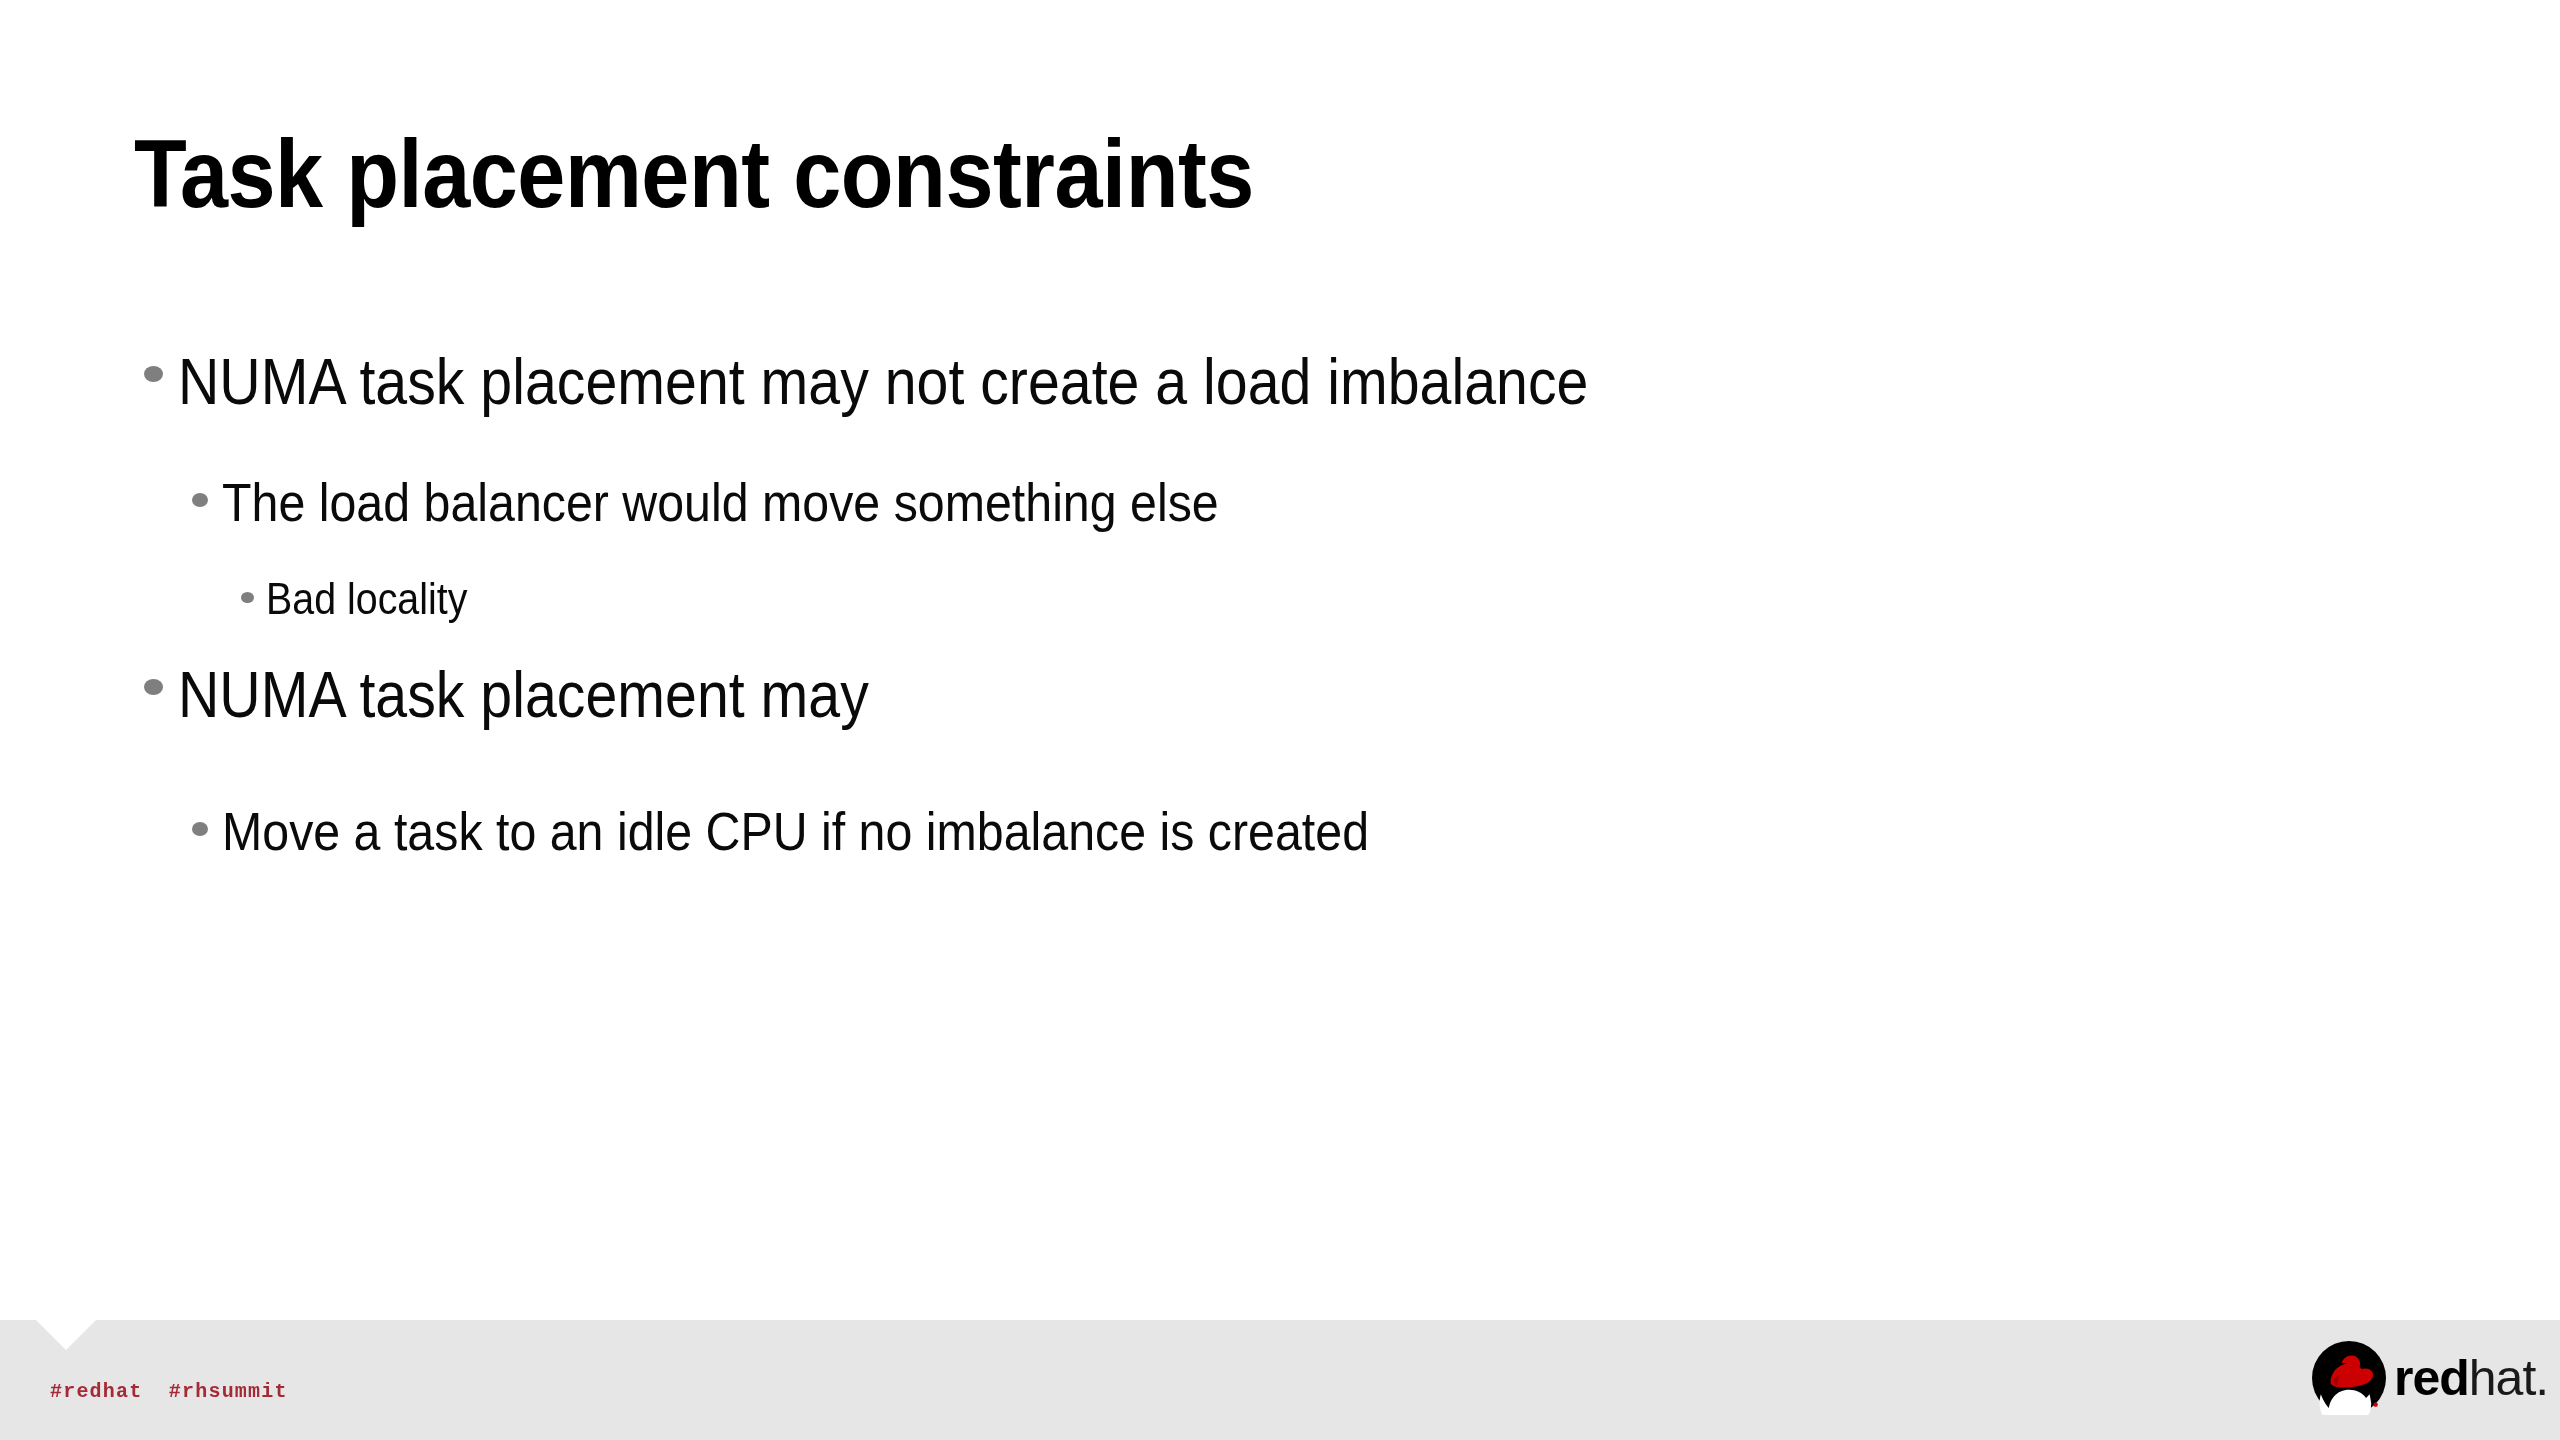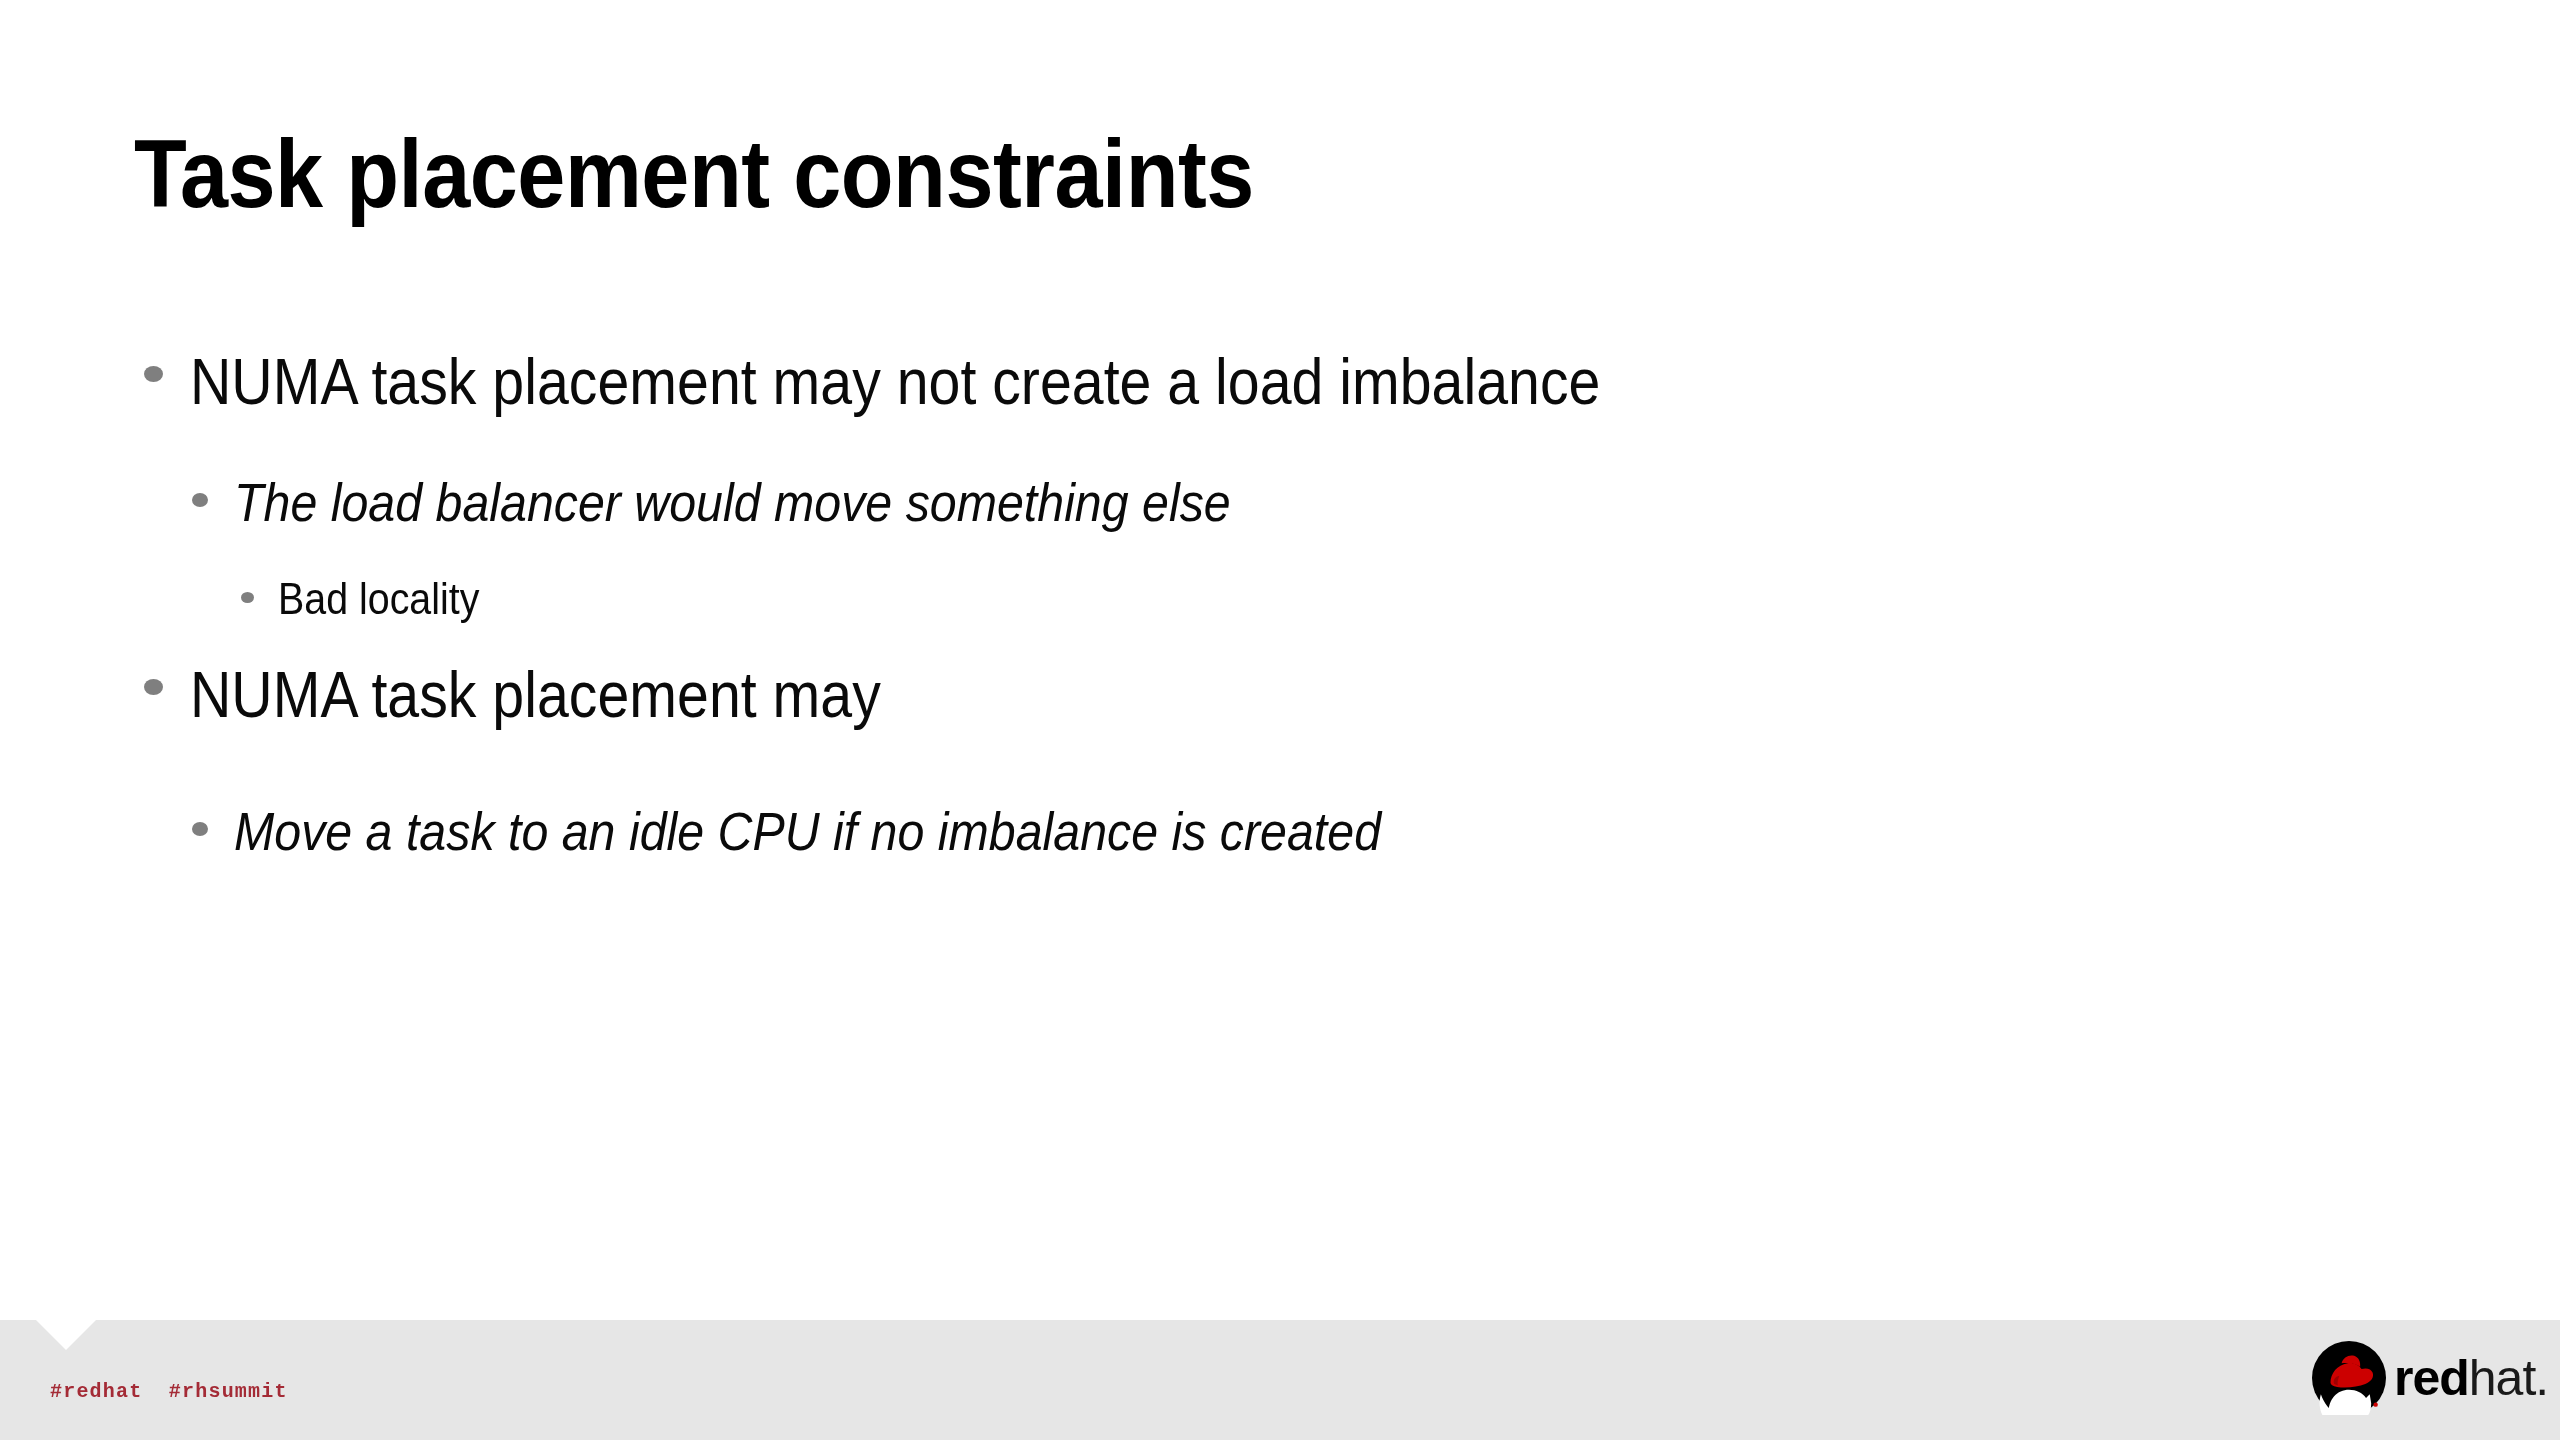--- a/index.html
+++ b/index.html
@@ -45,21 +45,20 @@
     position: absolute;
     left: 0;
     top: 330px;
     width: 2560px;
   }
 
   .bullet-row {
     position: relative;
     display: block;
     white-space: nowrap;
-    padding-left: 12px;
   }
 
   .bullet-dot {
     position: absolute;
     background: #7f7f7f;
     border-radius: 50%;
     display: block;
   }
 
   .bullet-text {
@@ -79,21 +78,21 @@
     width: 19px;
     height: 16px;
   }
   .lvl1 .bullet-text {
     margin-left: 178px;
     font-size: 64px;
     line-height: 105px;
   }
 
   
-  .lvl2 { height: 106px; font-style: italic; }
+  .lvl2 { height: 106px; }
   .lvl2 .bullet-dot {
     left: 192px;
     top: 44px;
     width: 16px;
     height: 14px;
   }
   .lvl2 .bullet-text {
     margin-left: 222px;
     font-size: 54px;
     line-height: 106px;

